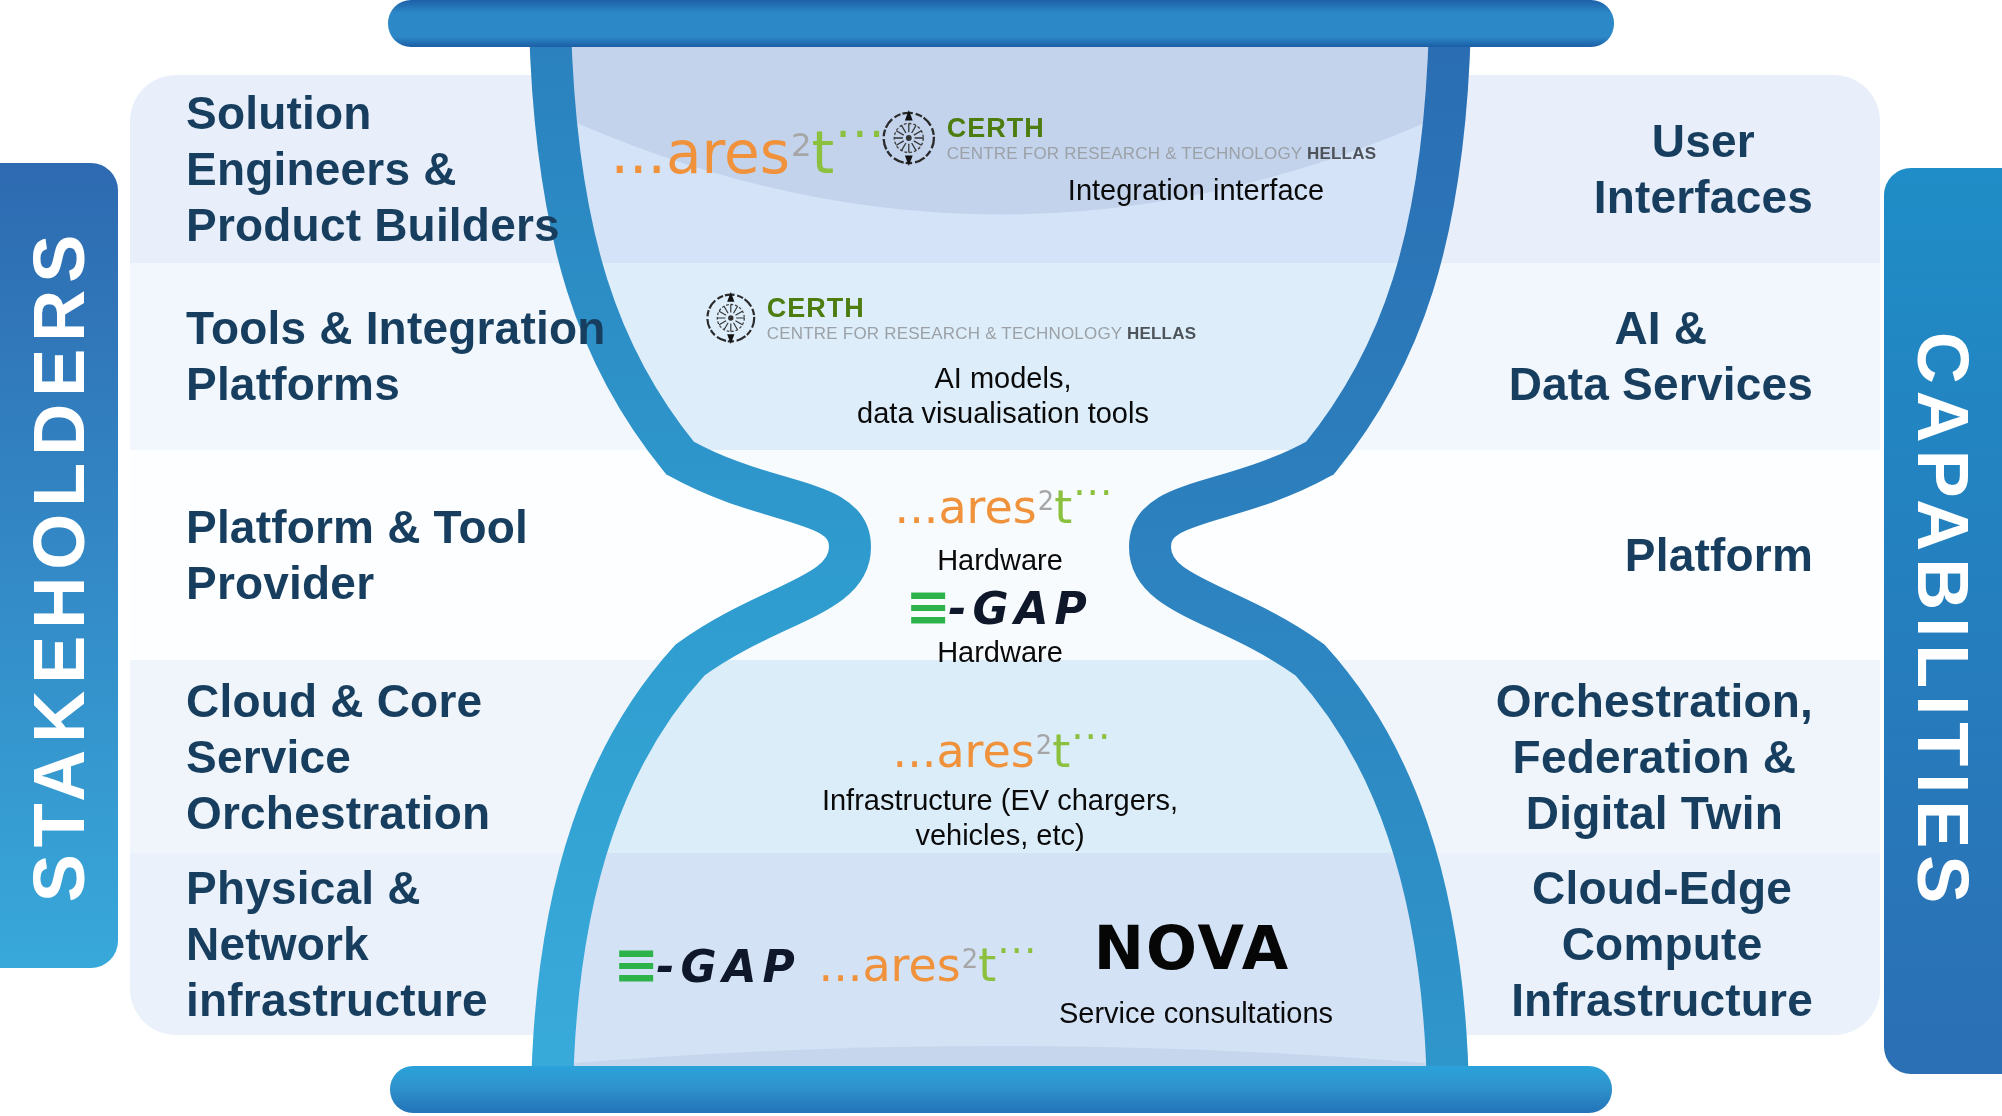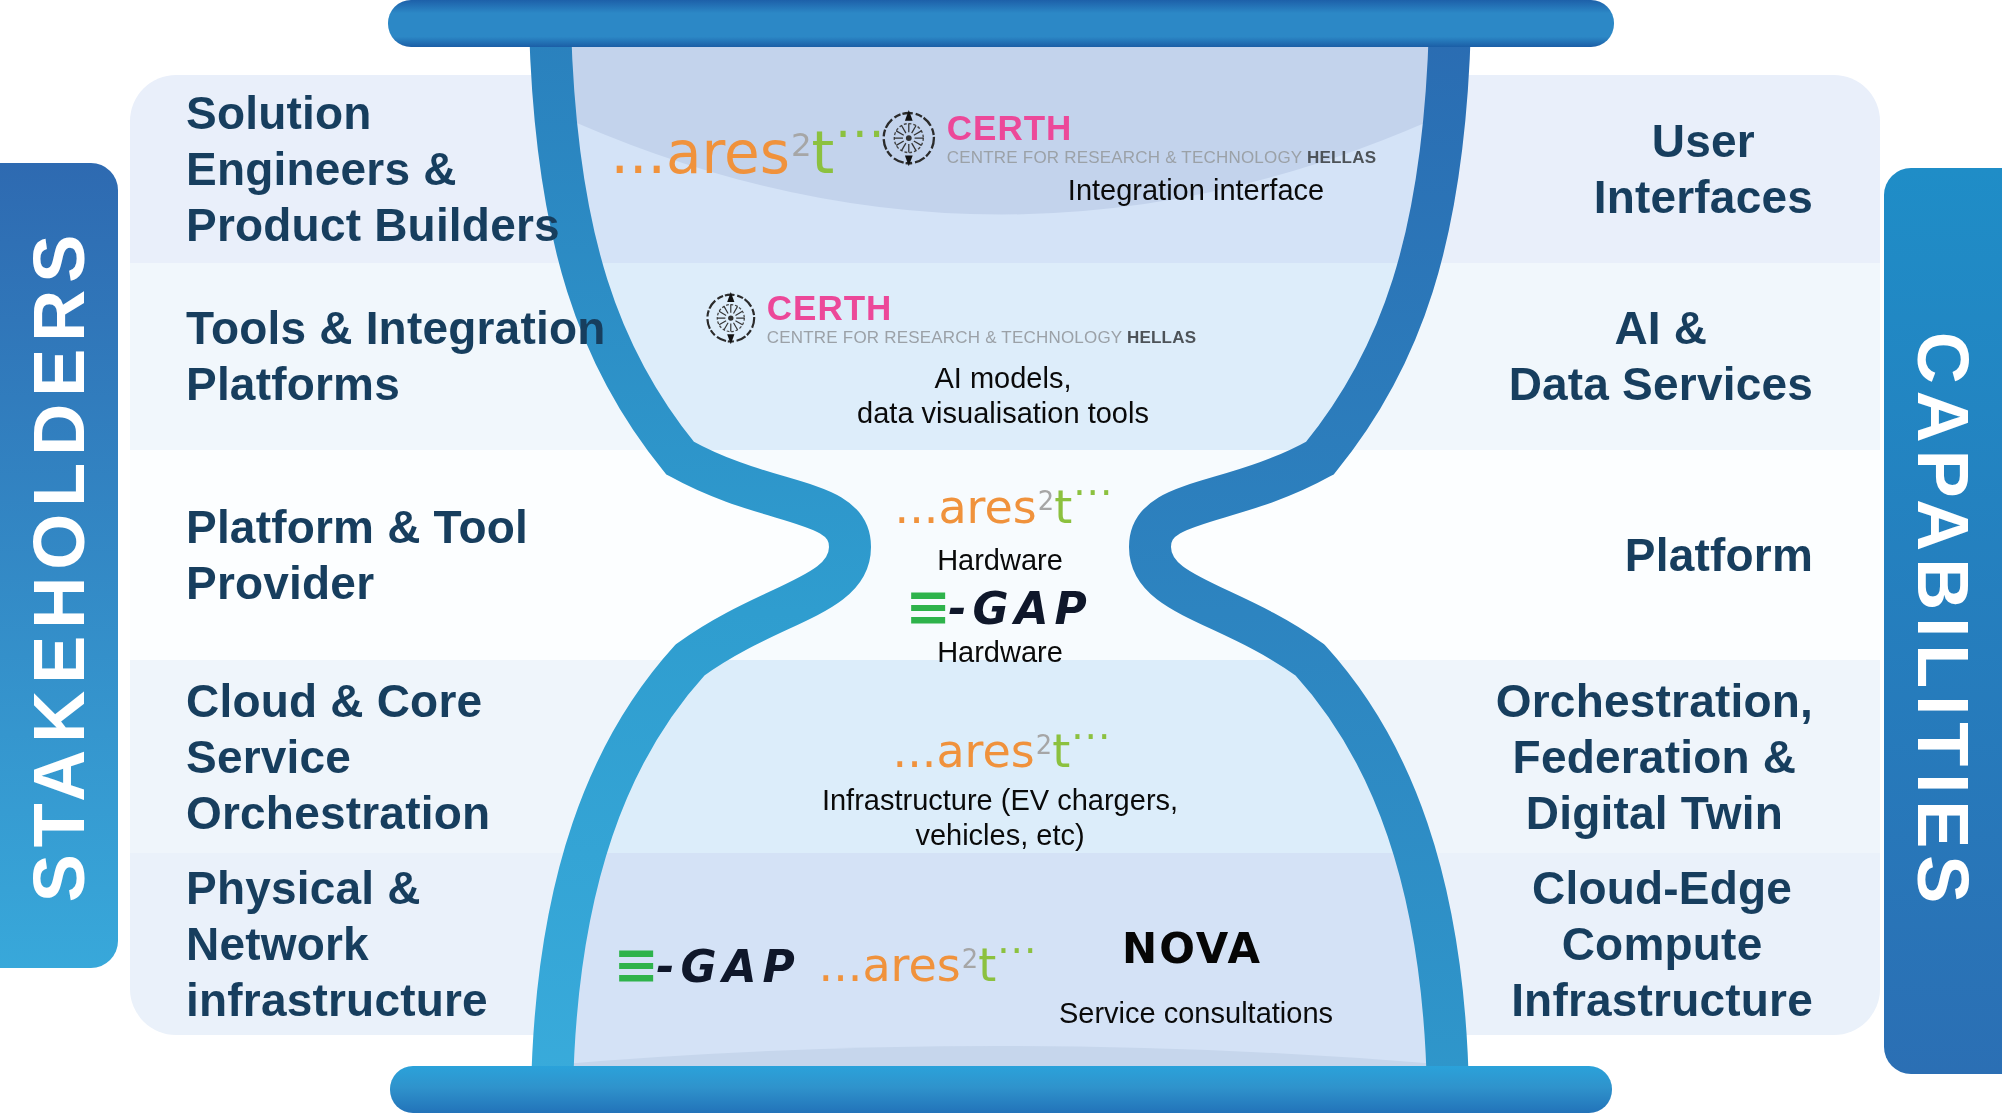--- a/index.html
+++ b/index.html
@@ -43,25 +43,25 @@
   .egap .bars{
     display:inline-block;width:34px;height:31px;overflow:hidden;color:transparent;
     background:linear-gradient(#2eb34b 0 21%,transparent 21% 39%,#2eb34b 39% 60%,transparent 60% 78%,#2eb34b 78% 100%);
     font-size:30px;
   }
   .egap .rest{
     font-family:"DejaVu Sans",sans-serif;font-size:44px;font-weight:700;
     letter-spacing:6px;color:#0f172a;font-style:italic;
   }
 
-  .nova{font-family:"DejaVu Sans",sans-serif;font-size:42px;font-weight:800;letter-spacing:2px;color:#060606;}
+  .nova{font-family:"DejaVu Sans",sans-serif;font-size:60px;font-weight:800;letter-spacing:2px;color:#060606;}
 
   .certh{display:flex;align-items:center;gap:9px;white-space:nowrap;}
   .certh-text{display:flex;flex-direction:column;line-height:1.15;}
-  .certh-name{font-size:35px;font-weight:700;color:#ec4899;letter-spacing:1px;}
+  .certh-name{font-size:27px;font-weight:700;color:#4d7c0f;letter-spacing:1px;}
   .certh-sub{font-size:17px;color:#9ba1a7;letter-spacing:.2px;}
   .certh-sub .hellas{color:#4d5358;font-weight:700;}
 
   .footer-text{
     position:absolute;left:1000px;top:1128px;transform:translate(-50%,-50%);
     color:#e9f3fb;font-size:24px;font-weight:400;letter-spacing:.5px;
   }
 </style>
 </head>
 <body>

